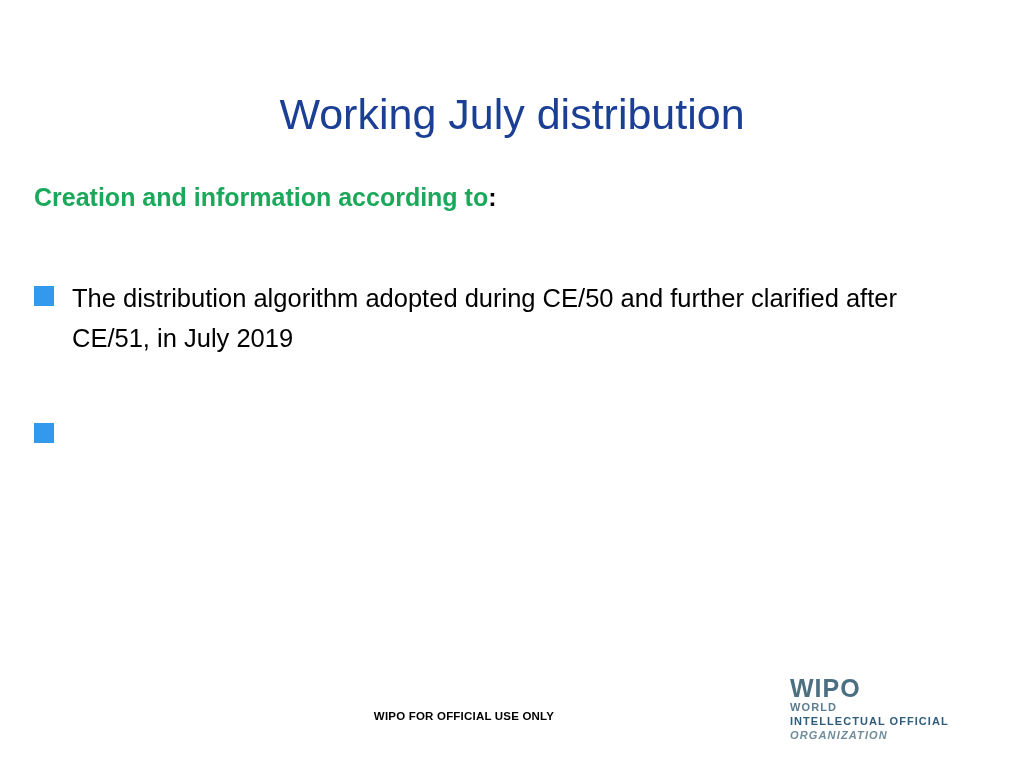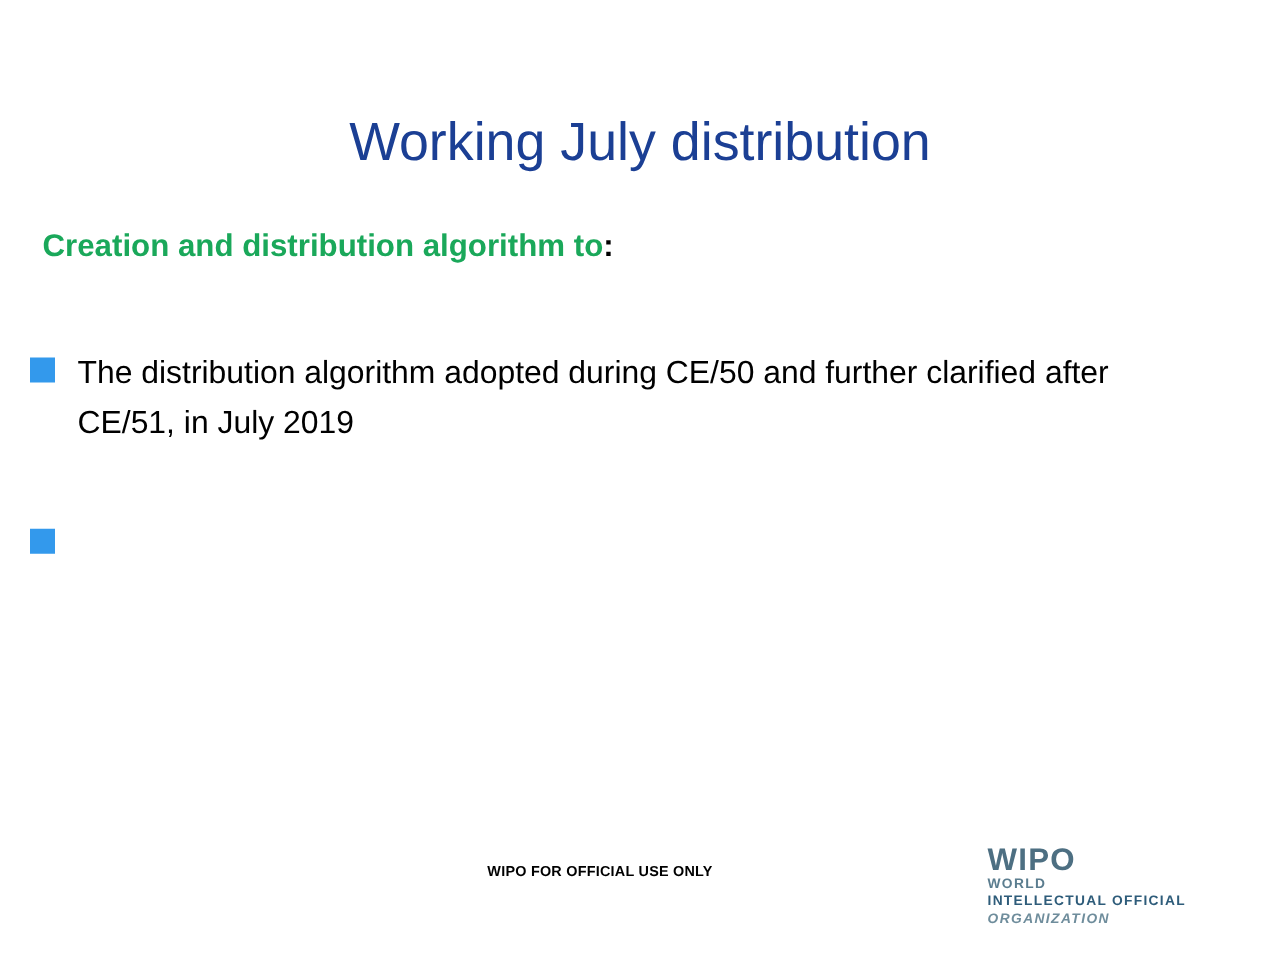--- a/index.html
+++ b/index.html
@@ -38,21 +38,21 @@
     font-size: 25px;
     font-weight: bold;
     color: #000000;
   }
   .subtitle .green {
     color: #1aa85a;
   }
   .bullets {
     position: absolute;
     top: 278px;
-    left: 24px;
+    left: 34px;
     width: 930px;
   }
   .bullet-row {
     display: flex;
     align-items: flex-start;
     margin-bottom: 56px;
   }
   .bullet-marker {
     width: 20px;
     height: 20px;
@@ -65,29 +65,28 @@
     font-size: 25.5px;
     line-height: 1.58;
     color: #000000;
     max-width: 880px;
   }
   .bullet-text .underline {
     text-decoration: underline;
   }
   .footer-note {
     position: absolute;
-    top: 692px;
+    top: 710px;
     left: 0;
     width: 928px;
     text-align: center;
     font-size: 11.5px;
     font-weight: bold;
     color: #000000;
     letter-spacing: 0.2px;
-    padding-left: 16px;
   }
   .logo {
     position: absolute;
     left: 790px;
     top: 676px;
     width: 200px;
     color: #5a7a8c;
   }
   .logo-main {
     font-size: 25px;
@@ -114,21 +113,21 @@
   }
 </style>
 </head>
 <body>
 
 <div class="slide">
 
   <h1 class="slide-title">Working July distribution</h1>
 
   <div class="subtitle">
-    <span class="green">Creation and distribution algorithm to</span><span>:</span>
+    <span class="green">Creation and information according to</span><span>:</span>
   </div>
 
   <div class="bullets">
 
     <div class="bullet-row">
       <span class="bullet-marker"></span>
       <div class="bullet-text">
         <span>The distribution algorithm adopted during CE/50 and further clarified after CE/51, in July 2019</span>
       </div>
     </div>

